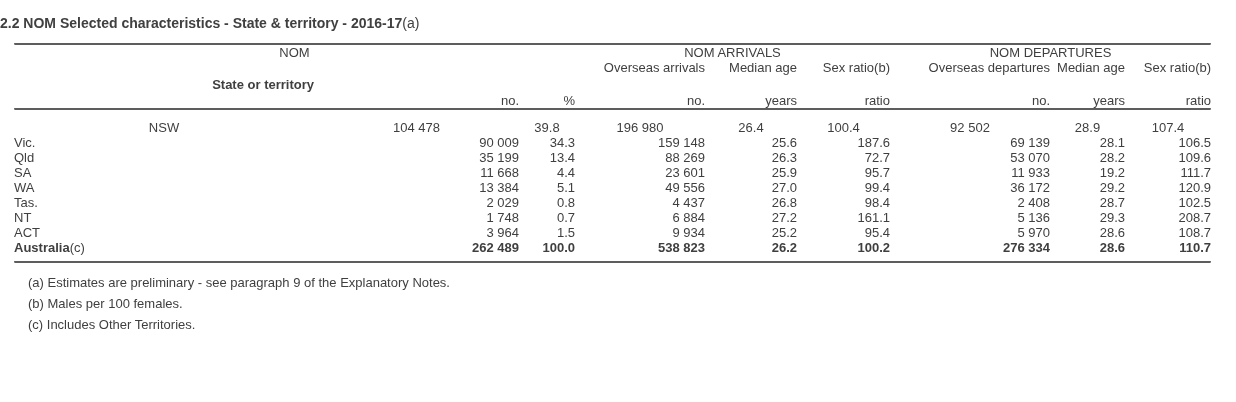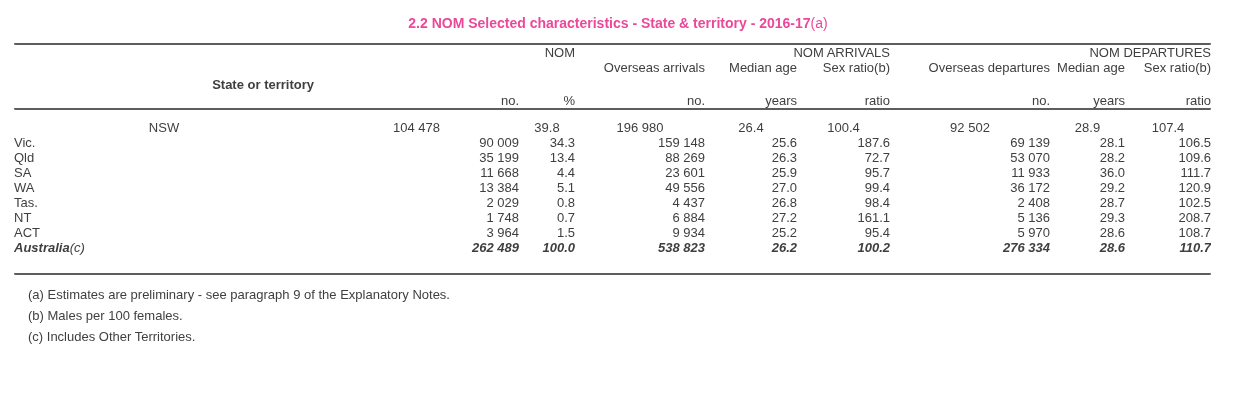--- a/index.html
+++ b/index.html
@@ -8,25 +8,25 @@
     background: #ffffff;
     width: 1236px; height: 402px;
     overflow: hidden;
     font-family: "Liberation Sans", sans-serif;
     color: #3f3f3f;
   }
   .page { position: relative; width: 1236px; height: 402px; }
 
   .title {
     padding-top: 14px;
-    text-align: center;
+    text-align: left;
     font-size: 14px;
     font-weight: bold;
     line-height: 18px;
-    color: #ec4899;
+    color: #404040;
   }
   .fn { font-weight: normal; }
 
   table.nom {
     margin: 11px 0 0 14px;
     width: 1197px;
     border-collapse: collapse;
     table-layout: fixed;
     font-size: 13px;
     color: #3f3f3f;
@@ -41,21 +41,21 @@
   .rule-row td { padding: 0; }
   .rule {
     height: 2px;
     border-top: 2px solid #5d5d5d;
     border-left: 1px solid #ababab;
     border-right: 1px solid #ababab;
   }
   .group-row th {
     padding: 12px 0 3px 0;
     font-weight: bold;
-    text-align: right;
+    text-align: center;
     line-height: 15px;
   }
   .colhdr-row th {
     padding: 5px 0 3px 0;
     font-weight: bold;
     text-align: right;
     line-height: 15px;
   }
   .units-row th.lbl {
     font-weight: bold;
@@ -68,21 +68,21 @@
     padding: 2px 0 4px 0;
     line-height: 15px;
   }
   .data-row td {
     padding: 3px 0;
     line-height: 15px;
   }
   .data-row td.lbl { text-align: left; }
   .data-row td.num { text-align: right; }
   .data-row.first td { padding-top: 10px; text-align: center; }
-  .data-row.total td { font-weight: bold; padding-bottom: 18px; font-style: italic; }
+  .data-row.total td { font-weight: bold; padding-bottom: 6px; }
   .data-row.total td .fn { font-weight: normal; }
 
   .footnotes {
     margin: 9px 0 0 28px;
     font-size: 13px;
     line-height: 21px;
     color: #3f3f3f;
   }
 </style>
 </head>
@@ -180,21 +180,21 @@
       <td class="num">109.6</td>
     </tr>
     <tr class="data-row">
       <td class="lbl">SA</td>
       <td class="num">11 668</td>
       <td class="num">4.4</td>
       <td class="num">23 601</td>
       <td class="num">25.9</td>
       <td class="num">95.7</td>
       <td class="num">11 933</td>
-      <td class="num">36.0</td>
+      <td class="num">19.2</td>
       <td class="num">111.7</td>
     </tr>
     <tr class="data-row">
       <td class="lbl">WA</td>
       <td class="num">13 384</td>
       <td class="num">5.1</td>
       <td class="num">49 556</td>
       <td class="num">27.0</td>
       <td class="num">99.4</td>
       <td class="num">36 172</td>

